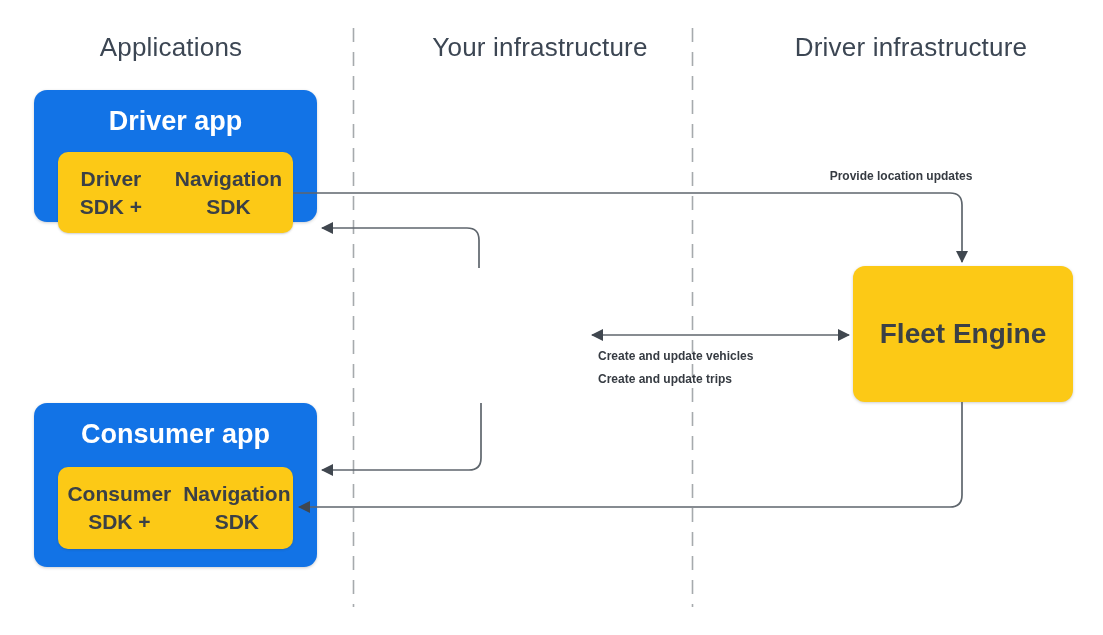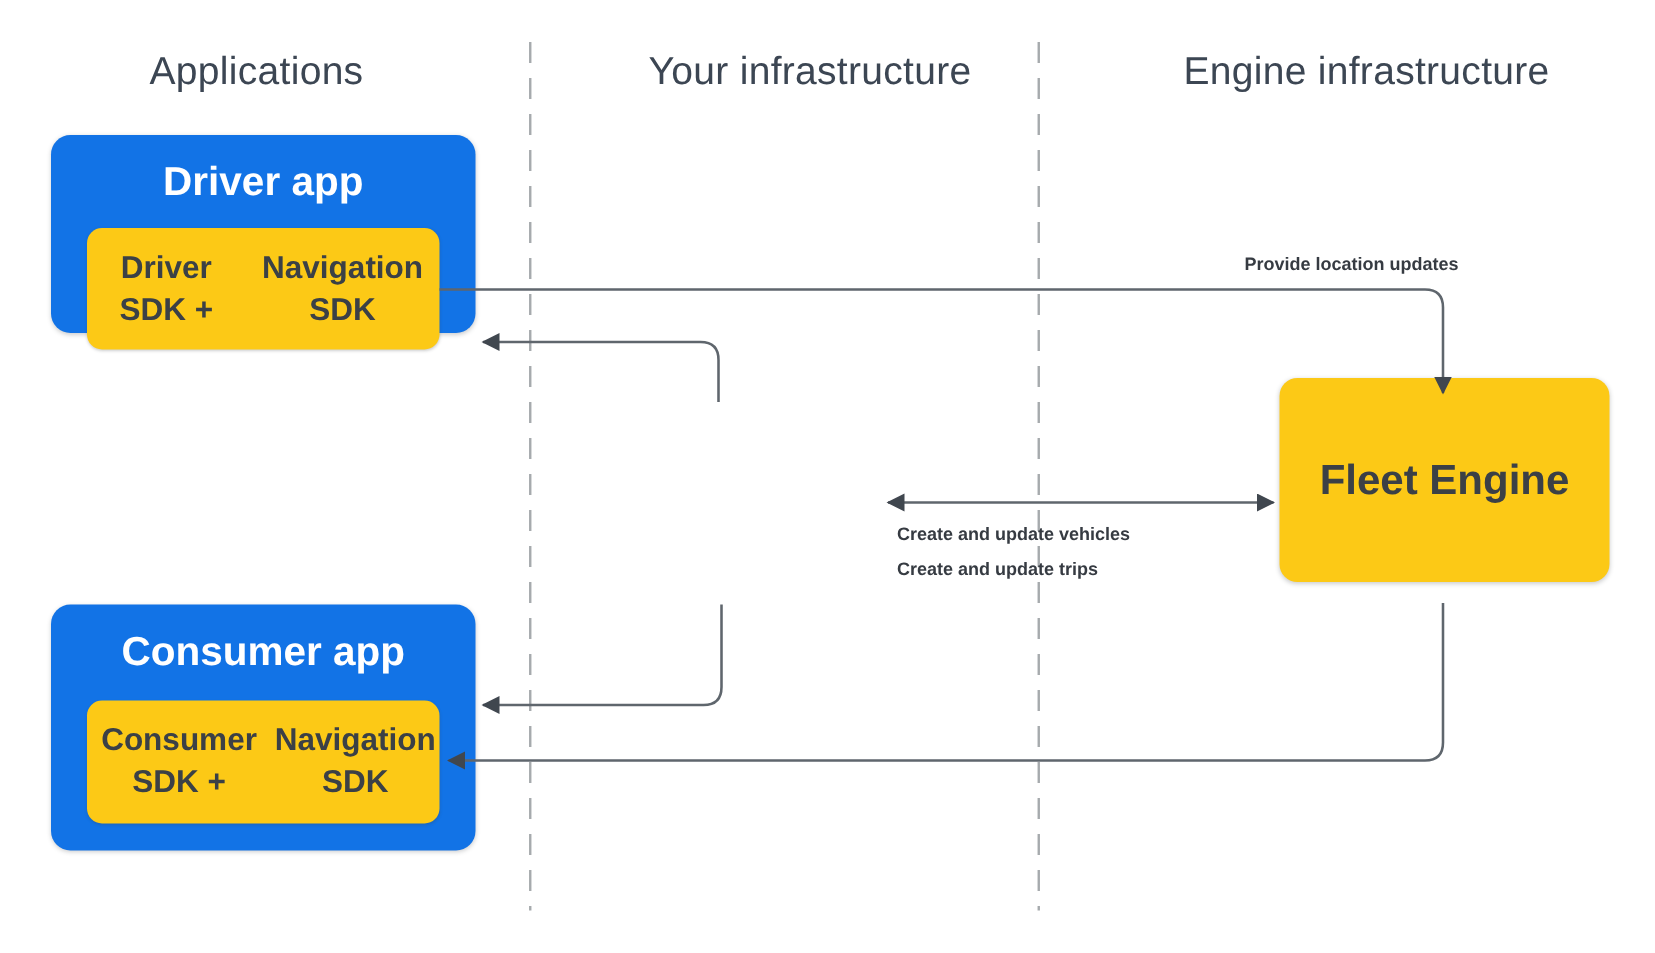--- a/index.html
+++ b/index.html
@@ -33,41 +33,41 @@
     display:block;text-align:center;color:#3b4046;font-weight:700;font-size:21px;line-height:28px;
   }
   #driver-app{left:34px;top:90px;width:283px;height:132px;}
   #driver-sdk{top:62px;height:81px;}
   #consumer-app{left:34px;top:403px;width:283px;height:164px;}
   #consumer-sdk{top:64px;height:82px;}
 
   .center-node{display:flex;align-items:center;justify-content:center;}
   #your-server{left:375px;top:268px;width:213px;height:134px;}
   #your-server span{color:#ffffff;font-weight:700;font-size:28px;}
-  #fleet-engine{left:853px;top:252px;width:220px;height:136px;border-radius:12px;}
+  #fleet-engine{left:853px;top:266px;width:220px;height:136px;border-radius:12px;}
   #fleet-engine span{color:#3b4046;font-weight:700;font-size:28px;}
 
   #edges{position:absolute;left:0;top:0;width:1103px;height:635px;pointer-events:none;}
 
   .edge-label{
     position:absolute;font-size:12px;font-weight:700;color:#363b42;line-height:23px;
     white-space:nowrap;
   }
   #lbl-location{left:801px;top:165px;width:200px;text-align:center;}
   #lbl-create{left:598px;top:345px;text-align:left;}
   #lbl-progress{left:793px;top:514px;width:200px;text-align:center;}
 </style>
 </head>
 <body>
 
 <div id="canvas">
 
   <div class="col-header" id="hdr-your-infra">Your infrastructure</div>
   <div class="col-header" id="hdr-applications">Applications</div>
-  <div class="col-header" id="hdr-google-infra">Engine infrastructure</div>
+  <div class="col-header" id="hdr-google-infra">Driver infrastructure</div>
 
   <div class="node node-blue" id="driver-app">
     <span class="app-title">Driver app</span>
     <div class="sdk-box" id="driver-sdk">
       <span>Driver SDK +</span>
       <span>Navigation SDK</span>
     </div>
   </div>
 
   <div class="node node-blue" id="consumer-app">

